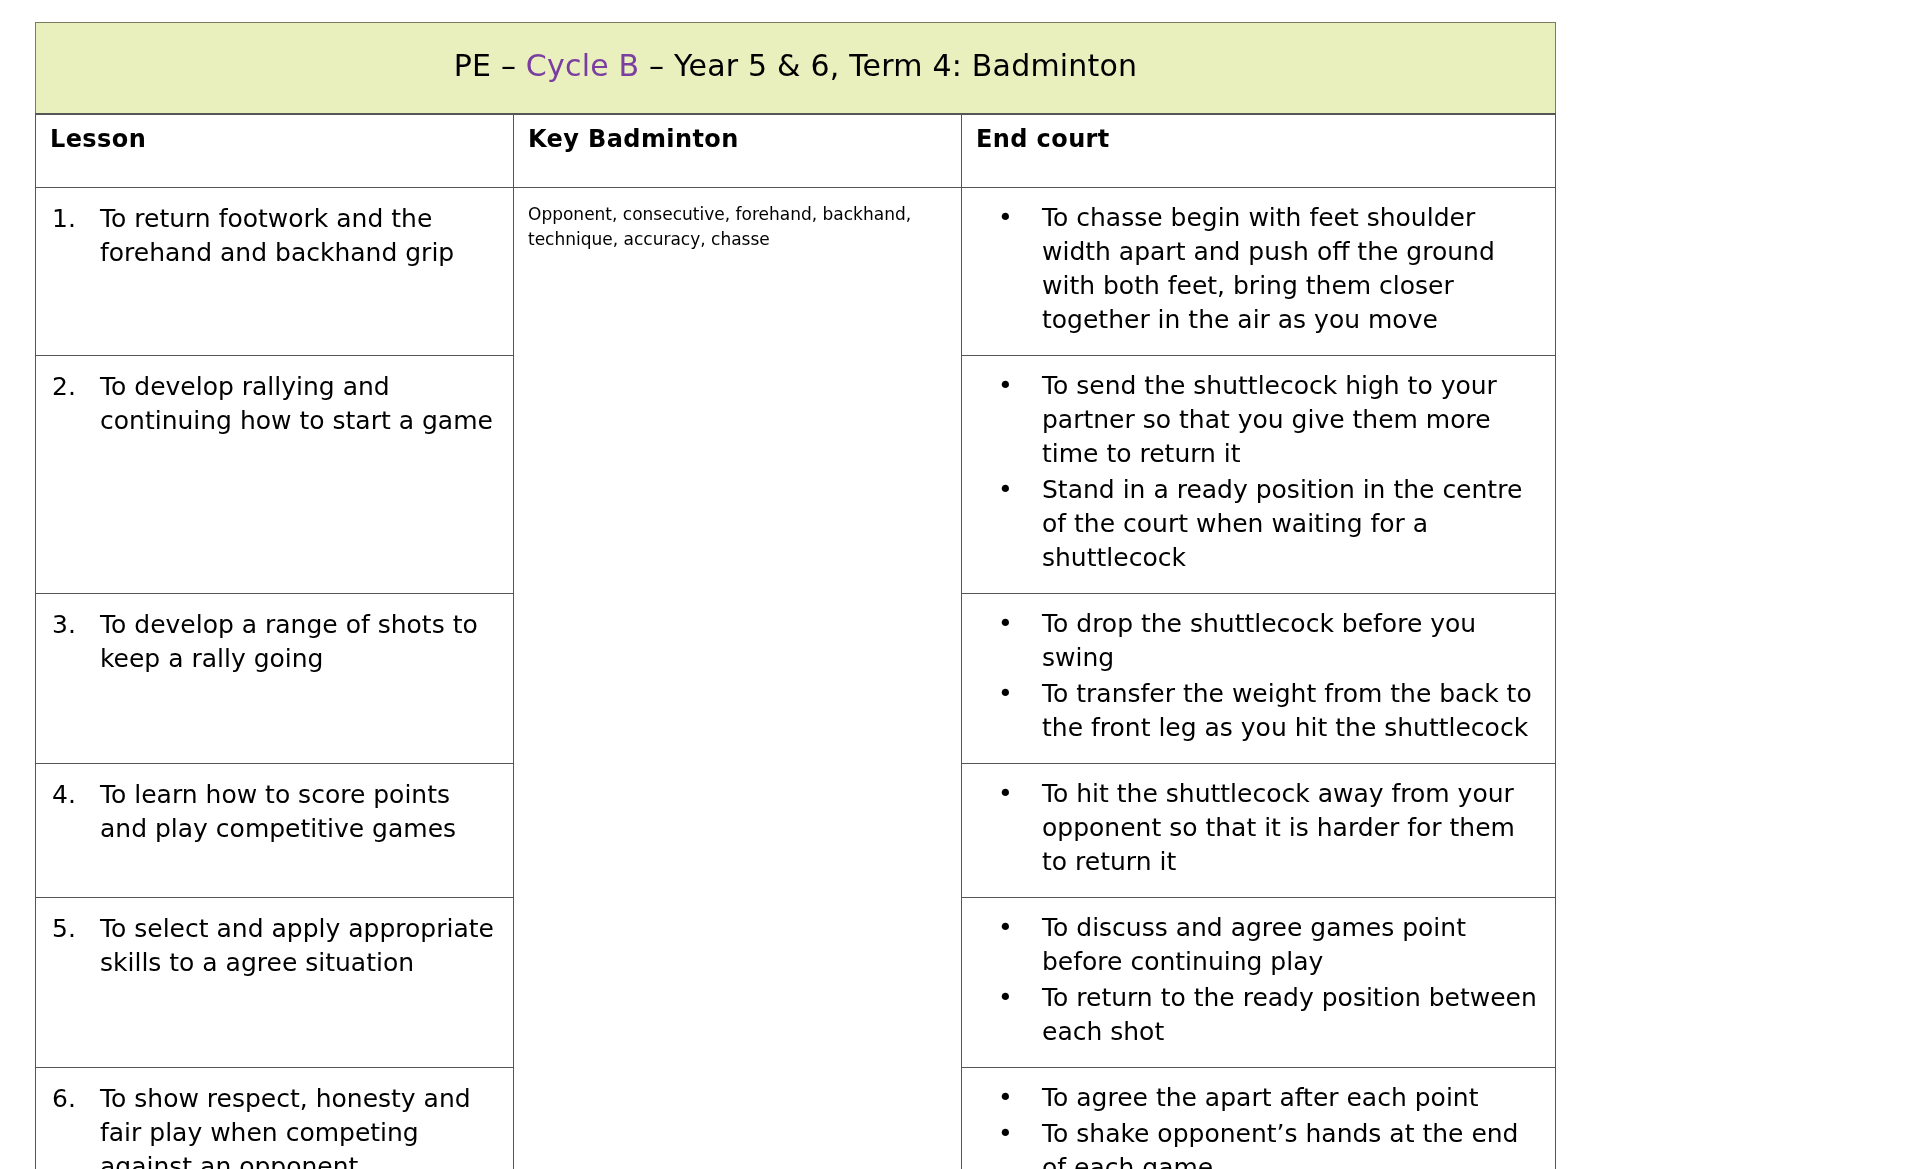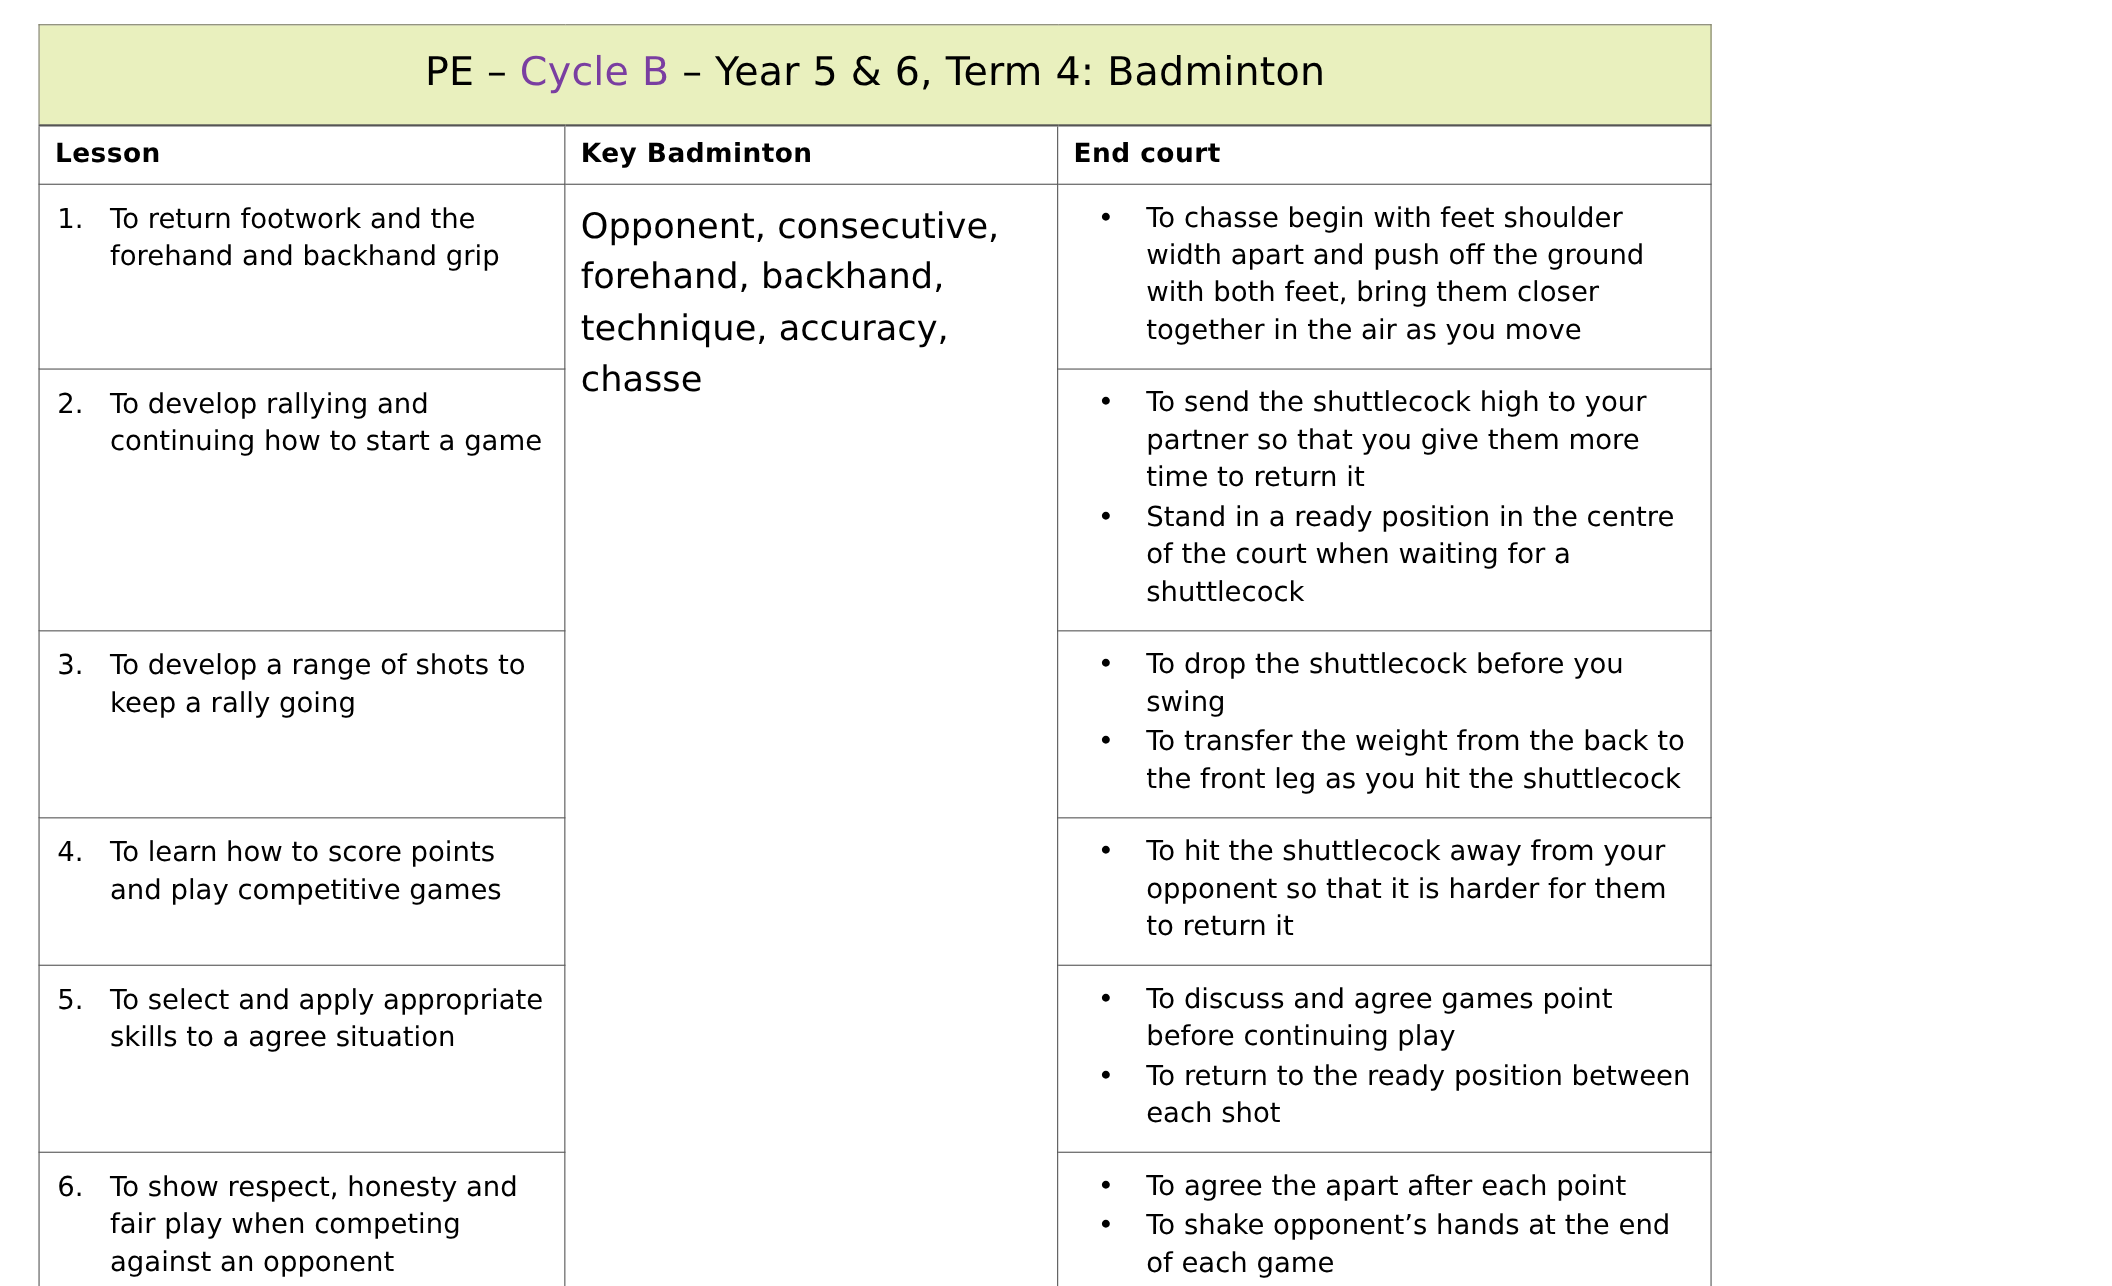--- a/index.html
+++ b/index.html
@@ -33,39 +33,39 @@
   
   .title-cell {
     background: #E9F0BE;
     border: 1.6px solid #7B7B63;
     text-align: center;
     padding: 10px 8px 14px 8px;
     height: 66px;
     vertical-align: middle;
   }
   .title-text {
-    font-size: 36px;
+    font-size: 30px;
     letter-spacing: 0.2px;
     line-height: 1.15;
     white-space: nowrap;
     font-weight: 400;
   }
   .title-text .cycle {
     color: #7A3EA1;
   }
 
   
   th.col-head {
     border: 1.6px solid #555555;
     border-top-width: 2px;
     text-align: left;
     vertical-align: top;
     font-size: 24px;
     font-weight: 700;
-    padding: 10px 14px 4px 14px;
+    padding: 10px 14px 24px 14px;
     height: 38px;
     letter-spacing: 0.4px;
   }
 
   
   col.c-lesson { width: 478px; }
   col.c-vocab  { width: 448px; }
   col.c-end    { width: 594px; }
 
   td.cell {
@@ -97,21 +97,21 @@
   .h1 { height: 142px; }
   .h2 { height: 142px; }
   .h3 { height: 120px; }
   .h4 { height: 116px; }
   .h5 { height: 150px; }
   .h6 { height: 120px; }
 
   
   .vocab-inner {
     padding: 14px 22px 14px 14px;
-    font-size: 32px;
+    font-size: 17px;
     line-height: 1.45;
   }
 
   
   .ep-inner {
     padding: 13px 16px 16px 18px;
     font-size: 25px;
     line-height: 1.36;
   }
   ul.ep-list {

